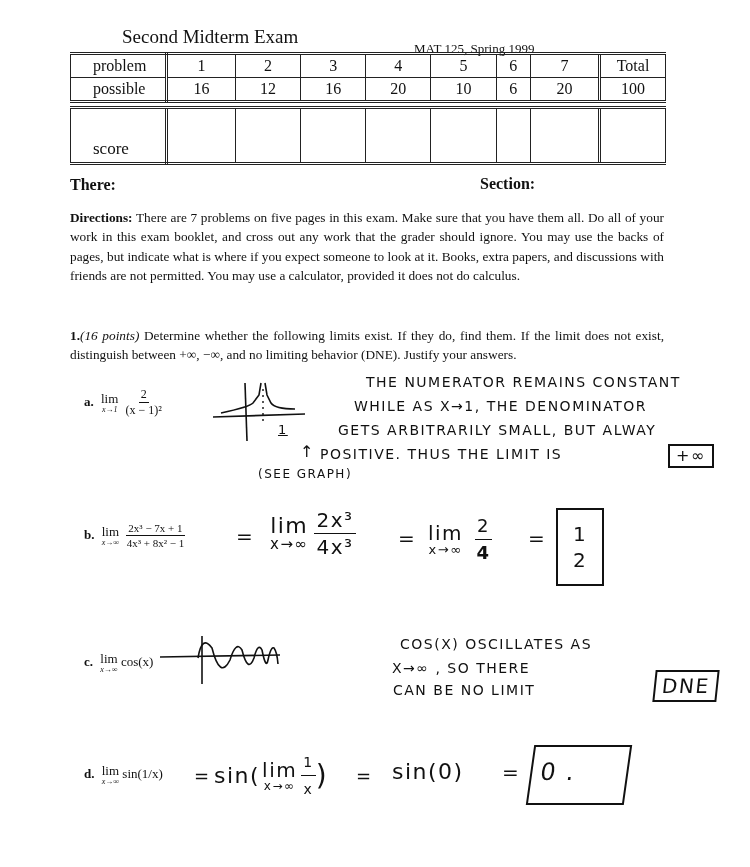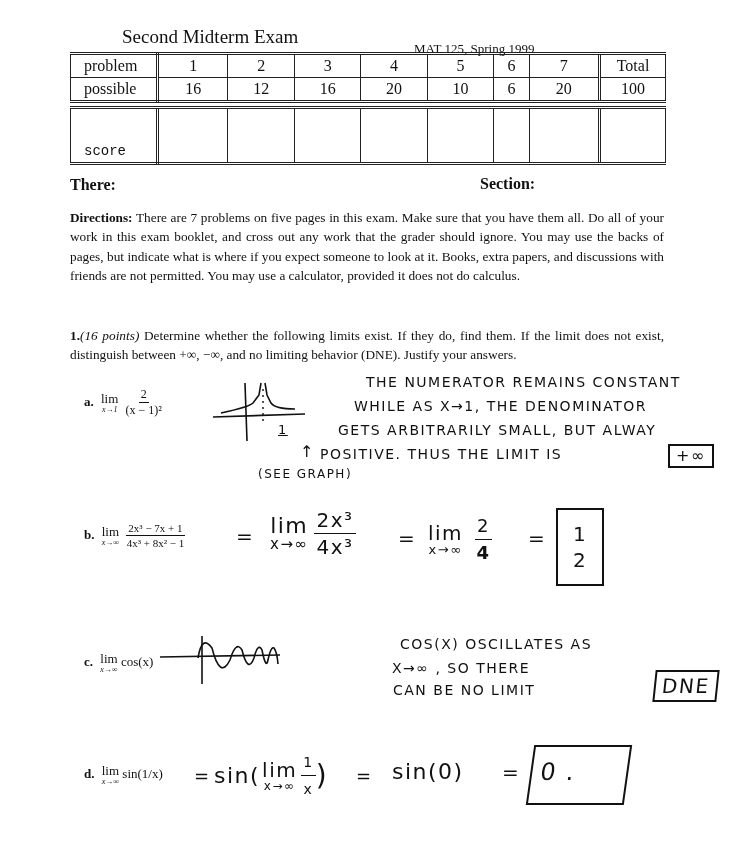--- a/index.html
+++ b/index.html
@@ -5,27 +5,27 @@
   html, body { margin: 0; padding: 0; background: #fff; }
   body { width: 750px; height: 867px; position: relative; overflow: hidden; color: #111;
          font-family: "Liberation Serif", "DejaVu Serif", serif; }
   .abs { position: absolute; }
   .title-left { left: 122px; top: 26px; font-size: 19px; }
   .title-right { left: 414px; top: 41px; font-size: 13px; }
 
   table.scores { position: absolute; left: 70px; top: 52px; width: 596px; border-collapse: collapse;
                  font-size: 16px; }
   table.scores td { border: 1px solid #222; text-align: center; padding: 0; height: 22px; }
-  table.scores td.lbl { text-align: left; padding-left: 13px; width: 72px; border-right: 3px double #222; }
+  table.scores td.lbl { text-align: left; padding-left: 22px; width: 72px; border-right: 3px double #222; }
   table.scores td.tot { border-left: 3px double #222; width: 64px; }
   table.scores tr.head td { border-top: 3px double #222; }
   table.scores tr.poss td { border-bottom: 3px double #222; }
   table.scores tr.gap td { height: 3px; border-left: none; border-right: none; }
   table.scores tr.score td { height: 50px; border-bottom: 3px double #222; vertical-align: bottom; }
-  table.scores tr.score td.lbl { font-size: 14px; padding-bottom: 3px; font-family: Liberation Mono, monospace; }
+  table.scores tr.score td.lbl { font-size: 17px; padding-bottom: 3px; }
 
   .name { left: 70px; top: 176px; font-size: 16px; font-weight: bold; }
   .section { left: 480px; top: 175px; font-size: 16px; font-weight: bold; }
   .directions { left: 70px; top: 208px; width: 594px; font-size: 13.3px; line-height: 19.4px; text-align: justify; }
   .directions b { font-weight: bold; }
 
   .prob1 { left: 70px; top: 326px; width: 594px; font-size: 13.3px; line-height: 19.4px; text-align: justify; }
   .prob1 i { font-style: italic; }
 
   .part { font-size: 13px; }

